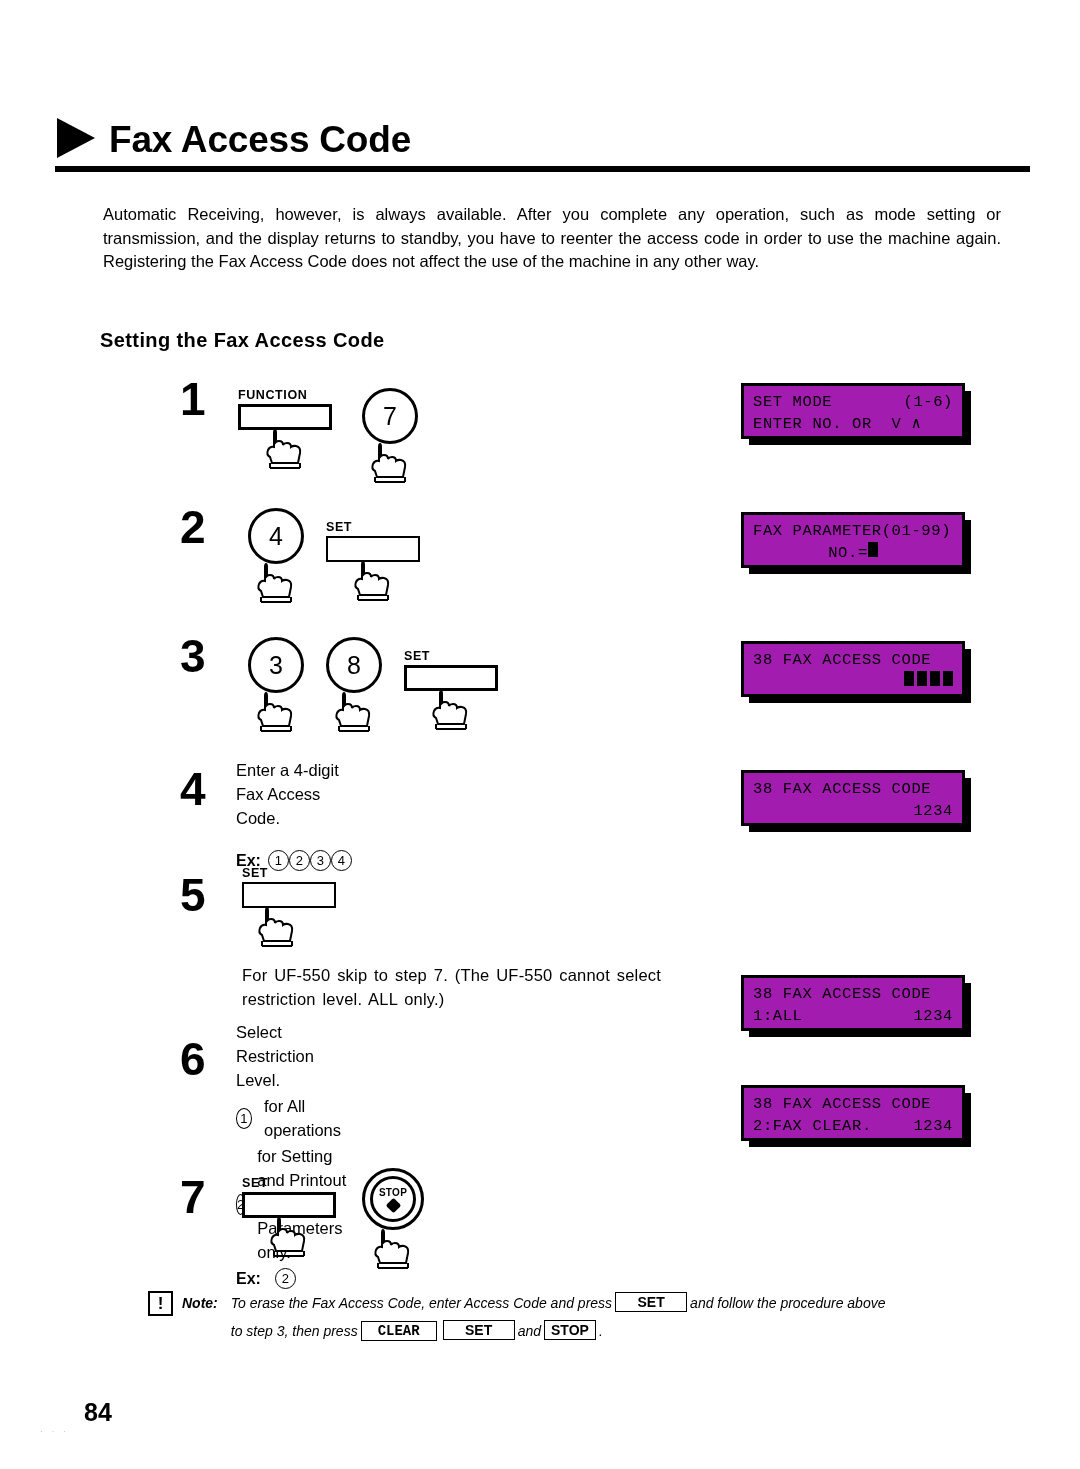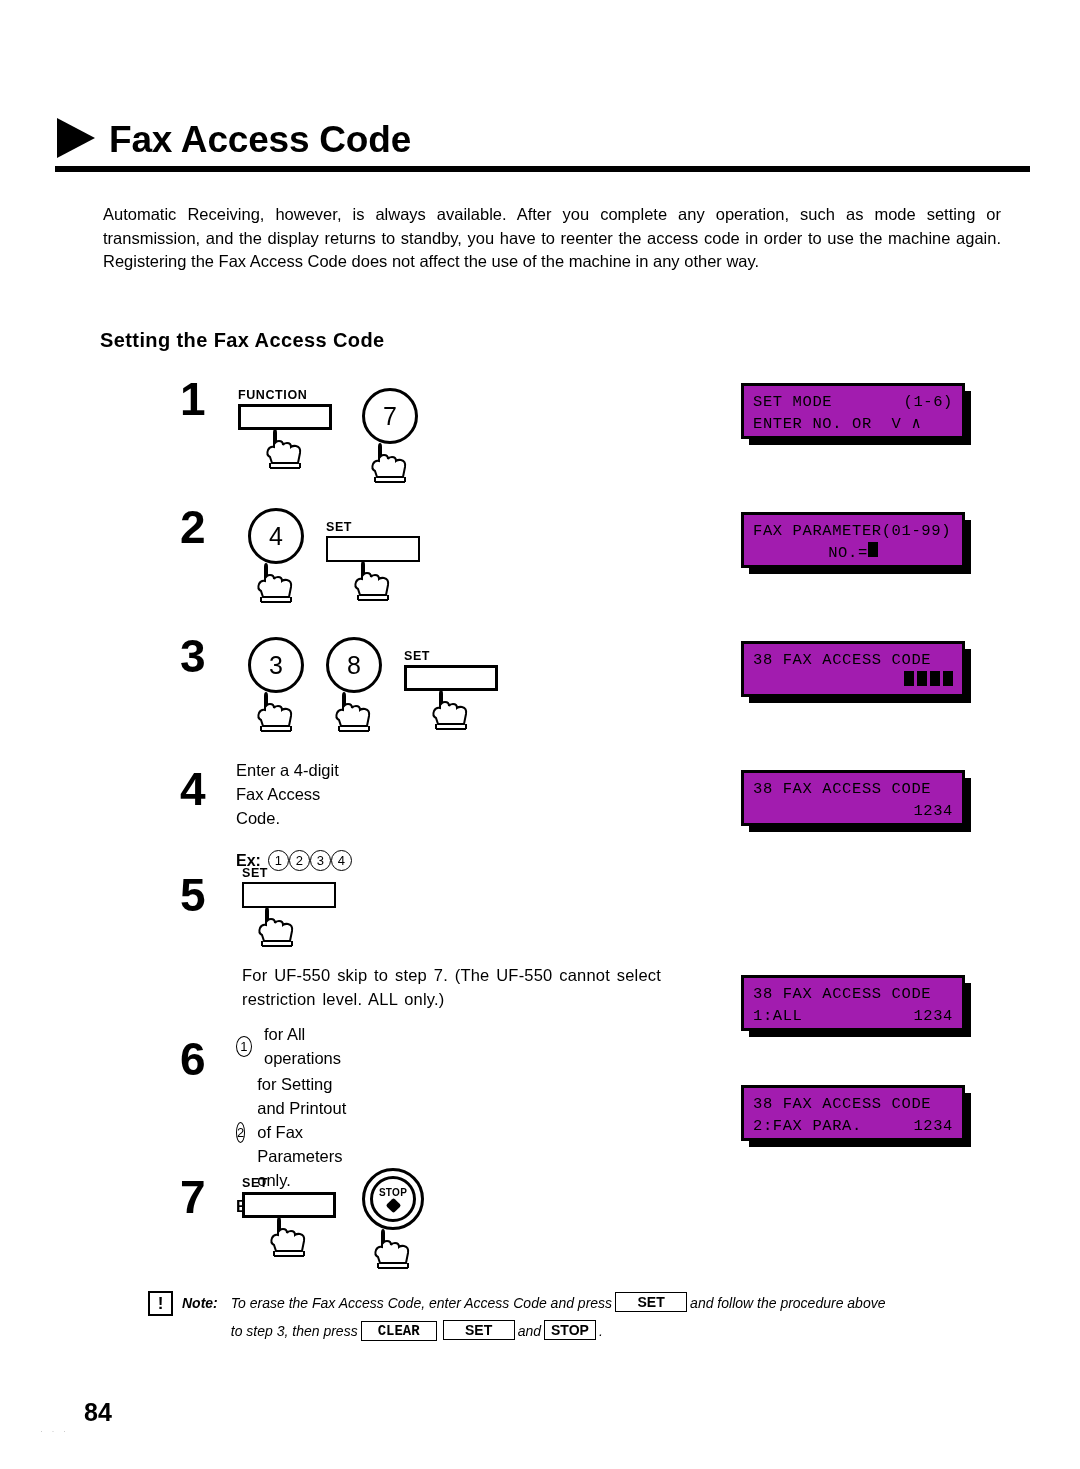--- a/index.html
+++ b/index.html
@@ -433,20 +433,21 @@
         <path d="M8 36 L8 41 M38 36 L38 41 M8 41 L38 41" stroke="#000" stroke-width="2" fill="none"></path>
       </svg>
     </div>
     <div class="step-text spaced" style="margin-top:16px; width:480px;">For UF-550 skip to step 7. (The UF-550 cannot select restriction level. ALL only.)</div>
   </div>
 </div>
 
 <div class="step" style="left:180px; top:1020px;">
   <div class="step-num" style="left:0; top:16px;">6</div>
   <div class="step-body" style="left:56px; top:0;">
+    <div class="step-text">Select Restriction Level.</div>
     <div class="opt-line" style="margin-top:2px;">
       <span class="circ-digit">1</span>
       <span class="step-text">for All operations</span>
     </div>
     <div class="opt-line" style="margin-top:2px;">
       <span class="circ-digit">2</span>
       <span class="step-text">for Setting and Printout of Fax Parameters only.</span>
     </div>
     <div style="margin-top:4px; display:flex; align-items:center; gap:14px;">
       <span class="ex-label">Ex:</span>
@@ -519,21 +520,21 @@
   <div class="lcd-line single">38 FAX ACCESS CODE</div>
   <div class="lcd-line">
     <span>1:ALL</span>
     <span>1234</span>
   </div>
 </div>
 
 <div class="lcd" style="left:741px; top:1085px;">
   <div class="lcd-line single">38 FAX ACCESS CODE</div>
   <div class="lcd-line">
-    <span>2:FAX PARA.</span>
+    <span>2:FAX CLEAR.</span>
     <span>1234</span>
   </div>
 </div>
 
 <div class="note">
   <div class="note-row">
     <div class="note-icon">!</div>
     <div class="note-label">Note:</div>
     <div class="note-text">
       <span>To erase the Fax Access Code, enter Access Code and press</span><span class="keybox wide">SET</span><span>and follow the procedure above</span>

